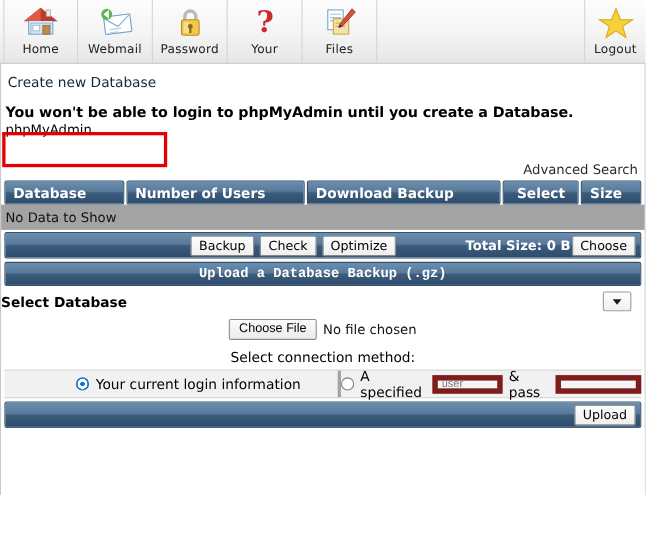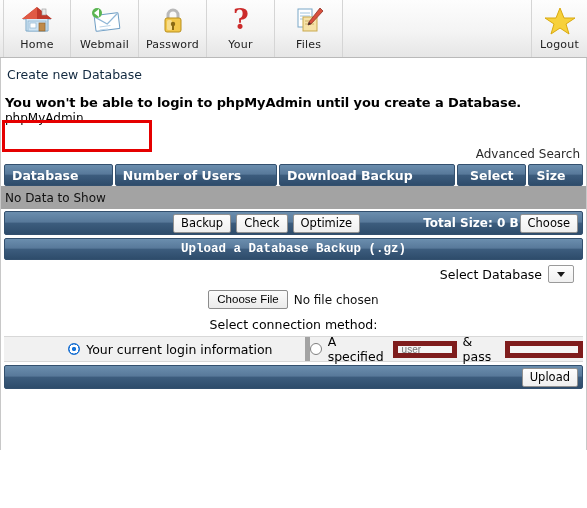--- a/index.html
+++ b/index.html
@@ -191,25 +191,26 @@
     font-weight: bold;
     line-height: 21px;
     text-align: center;
     box-sizing: border-box;
     font-family: Liberation Mono, monospace;
   }
 
   .center-row {
     display: flex;
     align-items: center;
-    justify-content: flex-end;
+    justify-content: space-between;
     gap: 6px;
     padding: 5px 12px 1px 0;
     font-size: 12.5px;
     color: #000;
+    font-weight: bold;
   }
   .mini-select {
     width: 26px;
     height: 18px;
     background: linear-gradient(to bottom, #fefefe, #f0f0f0);
     border: 1px solid #9a9a9a;
     border-radius: 2px;
     display: flex;
     align-items: center;
     justify-content: center;
@@ -261,21 +262,21 @@
   .radio-half {
     flex: 1 1 50%;
     display: flex;
     align-items: center;
     justify-content: center;
     gap: 6px;
     font-size: 12.5px;
     height: 100%;
     box-sizing: border-box;
   }
-  .radio-half.left { border-right: 5px solid #a3a3a3; margin-left: 32px; }
+  .radio-half.left { border-right: 3px solid #a3a3a3; margin-left: 32px; }
   .rad {
     width: 12px; height: 12px;
     border-radius: 50%;
     border: 1px solid #808080;
     background: #fff;
     box-sizing: border-box;
     position: relative;
     cursor: pointer;
     flex: 0 0 auto;
   }

